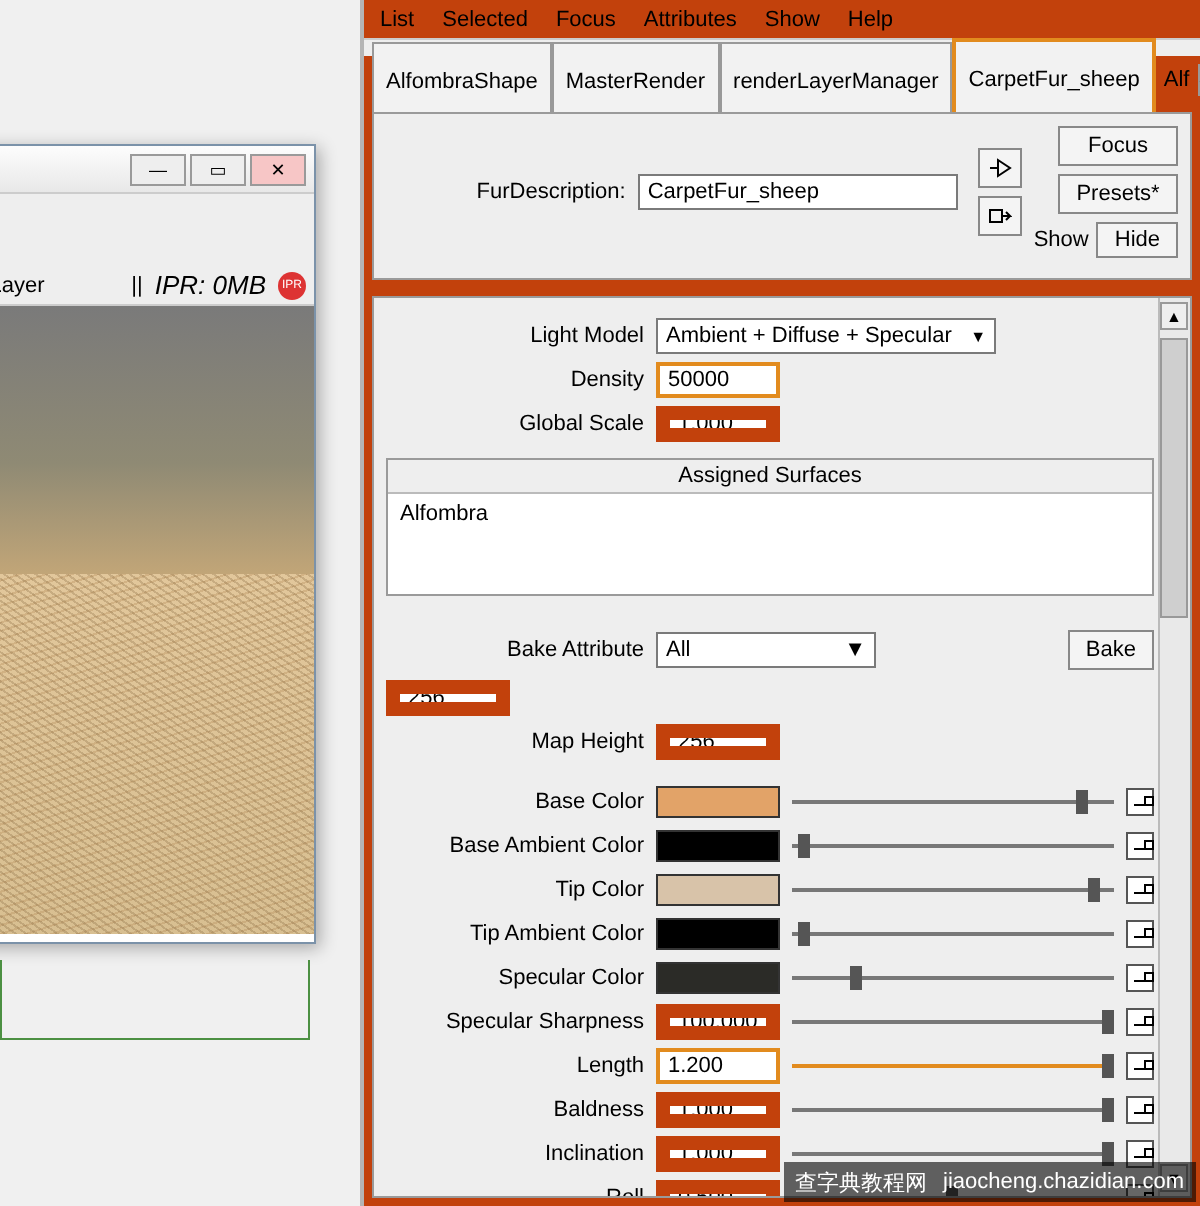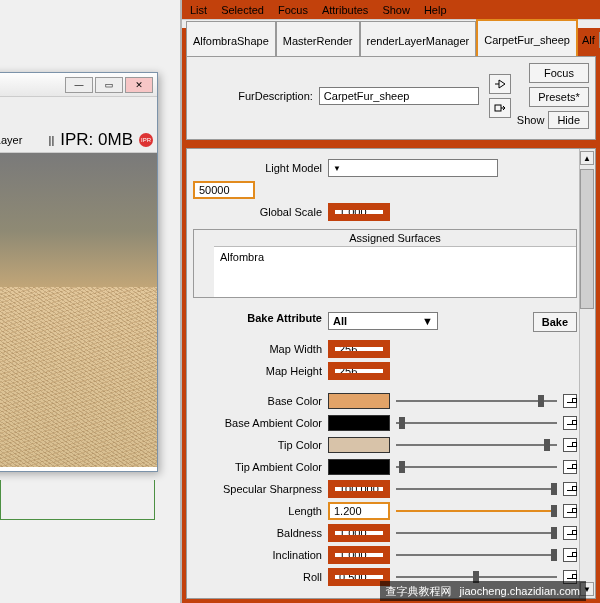--- a/index.html
+++ b/index.html
@@ -21,21 +21,21 @@
     padding: 0 4px; gap: 2px;
     border-bottom:1px solid #ccc;
   }
   .winctrl { width: 28px; height: 16px; border:1px solid #9a9a9a; background:#eee; display:flex;align-items:center;justify-content:center; font-size:9px;}
   .winctrl.close{ background:#f7c6c6;}
   .render-toolbar {
     height: 56px; background: #eee; border-bottom:1px solid #ccc; padding:4px 4px 2px;
     display:flex; flex-direction:column; justify-content:flex-end;
   }
   .render-row2{display:flex;align-items:center;gap:6px;}
-  .ipr-txt{font-size:17px;}
+  .ipr-txt{font-size:13px;font-style:italic;}
   .ipr-dot{width:14px;height:14px;border-radius:50%;background:#d33;font-size:6px;color:#fff;display:flex;align-items:center;justify-content:center;}
   .render-image {
     flex:1;
     background: linear-gradient(180deg,#7a7a7a 0%, #8f8a74 25%, #c8a978 45%, #e5c79b 60%, #e9d4b0 100%);
     height:314px;
     position:relative;
   }
   .render-image::after{
     content:""; position:absolute; left:0; right:0; bottom:0; height:180px;
     background:
@@ -75,36 +75,36 @@
   .scrollthumb{position:absolute; right:1px; top:20px; width:14px; height:140px; background:#cfcfcf; border:1px solid #999;}
   .scrollarrow{position:absolute; right:1px; width:14px;height:14px;border:1px solid #999;background:#eee;display:flex;align-items:center;justify-content:center;font-size:8px;}
   .sa-up{top:2px;} .sa-dn{bottom:2px;}
 
   .row{ display:flex; align-items:center; height:22px;}
   .lbl{ width:135px; text-align:right; padding-right:6px;}
   .val{ border:7px solid #c2410c; background:#fff; height:18px; width:62px; padding:0 4px;}
   .val.hl{ border:2px solid #e28b1e;}
   .sel{ border:1px solid #7a7a7a; background:#fff; height:18px; width:170px; padding:0 4px; display:flex; justify-content:space-between; align-items:center;}
   .sel .arw{font-size:8px;}
-  .panel-sub{ margin:6px 0; border:1px solid #9a9a9a; background:#eee;padding-left:20px;}
+  .panel-sub{ margin:6px 0; border:1px solid #9a9a9a; background:#eee;}
   .sub-title{ text-align:center; padding:2px 0; border-bottom:1px solid #bbb;}
   .sub-body{ height:50px; padding:4px 6px; background:#fff;}
   .sel-small{border:1px solid #7a7a7a;background:#fff;height:18px;width:110px;padding:0 4px;display:flex;justify-content:space-between;align-items:center;}
-  .bake-row{display:flex;height:26px;font-weight:bold;}
+  .bake-row{display:flex;align-items:center;height:26px;}
   .bake-btn{margin-left:auto;}
   .swatch{ width:62px; height:16px; border:1px solid #333;}
   .slider{ flex:1; height:16px; margin:0 6px; position:relative;}
   .track{ position:absolute; top:7px; left:0; right:0; height:2px; background:#777;}
   .thumb{ position:absolute; top:2px; width:6px; height:12px; background:#555;}
   .connector{ width:14px;height:14px; border:1px solid #555; background:#fff; position:relative;}
   .connector::after{content:"";position:absolute;left:3px;top:7px;width:7px;height:1px;background:#000;}
   .connector::before{content:"";position:absolute;left:8px;top:3px;width:3px;height:3px;border:1px solid #000;}
 
   .watermark{
-    position:absolute; right:14px; bottom:2px; height:20px;
+    position:absolute; right:2px; bottom:2px; height:20px;
     background:rgba(0,0,0,.6); color:#fff; font-size:10px;
     display:flex;align-items:center;gap:8px;padding:0 6px;
   }
 </style>
 </head>
 <body>
 
 <div class="render-window">
   <div class="render-titlebar">
     <div class="winctrl">—</div>
@@ -171,24 +171,26 @@
         </div>
       </div>
     </div>
   </div>
 
   <div class="attr-scroll">
 
     <div class="row">
       <div class="lbl">Light Model</div>
       <div class="sel">
+        <span>Ambient + Diffuse + Specular</span>
         <span class="arw">▼</span>
       </div>
     </div>
     <div class="row">
+      <div class="lbl">Density</div>
       <input class="val hl" value="50000" style="">
     </div>
     <div class="row">
       <div class="lbl">Global Scale</div>
       <input class="val" value="1.000" style="">
     </div>
 
     <div class="panel-sub">
       <div class="sub-title">Assigned Surfaces</div>
       <div class="sub-body">
@@ -200,21 +202,20 @@
 
     <div class="bake-row">
       <div class="lbl">Bake Attribute</div>
       <div class="sel-small">
         <span>All</span>
         <span class="arw">▼</span>
       </div>
       <div class="btn bake-btn">Bake</div>
     </div>
     <div class="row">
-      <div class="lbl">Map Width</div>
       <input class="val" value="256" style="">
     </div>
     <div class="row">
       <div class="lbl">Map Height</div>
       <input class="val" value="256" style="">
     </div>
 
     <div style="height:8px;"></div>
 
     <div class="row">
@@ -243,20 +244,29 @@
           <div class="thumb" style="left:92%;"></div>
         </div>
       <div class="connector"></div>
     </div>
     <div class="row">
       <div class="lbl">Tip Ambient Color</div>
       <div class="swatch" style="background:#000000"></div>
       <div class="slider">
           <div class="track"></div>
           <div class="thumb" style="left:2%;"></div>
+        </div>
+      <div class="connector"></div>
+    </div>
+    <div class="row">
+      <div class="lbl">Specular Color</div>
+      <div class="swatch" style="background:#2b2b27"></div>
+      <div class="slider">
+          <div class="track"></div>
+          <div class="thumb" style="left:18%;"></div>
         </div>
       <div class="connector"></div>
     </div>
     <div class="row">
       <div class="lbl">Specular Sharpness</div>
       <input class="val" value="100.000" style="">
       <div class="slider">
           <div class="track"></div>
           <div class="thumb" style="left:96%;"></div>
         </div>

